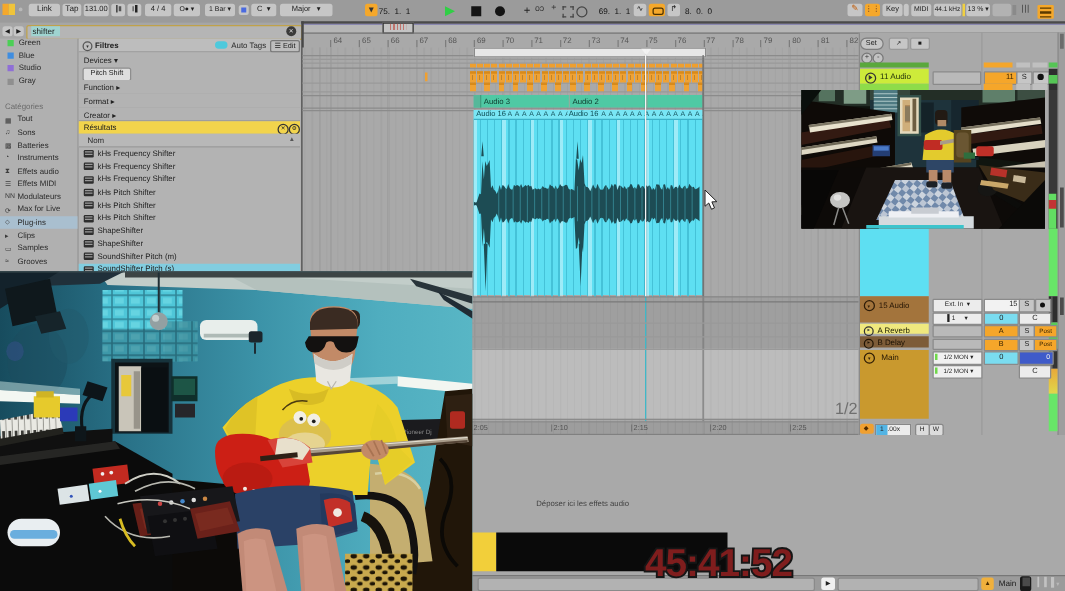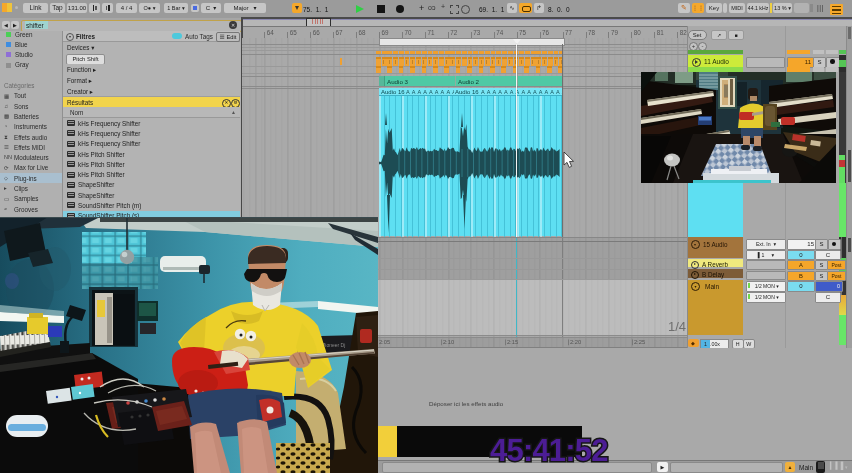--- a/index.html
+++ b/index.html
@@ -392,21 +392,21 @@
 <div class="ab" style="left:688px;top:280px;width:54.5px;height:55.3px;background:#c9992e;"></div>
 <div class="ab" style="left:691px;top:282px;width:7px;height:7px;border:1px solid #2e1c04;border-radius:50%;text-align:center;font-size:4px;line-height:7px;color:#2e1c04;">▾</div>
 <div class="t" style="left:705px;top:283px;font-size:6.5px;color:#241604;">Main</div>
 <div class="ab" style="left:746px;top:281px;width:38px;height:9px;background:#f0f0f0;border:0.5px solid #8a8a8a;text-align:center;font-size:5px;line-height:9px;color:#222;border-radius:1px;">&nbsp;1/2 MON ▾</div>
 <div class="ab" style="left:747.5px;top:283px;width:2.5px;height:5px;background:#6fd84a;"></div>
 <div class="ab" style="left:746px;top:292px;width:38px;height:9px;background:#f0f0f0;border:0.5px solid #8a8a8a;text-align:center;font-size:5px;line-height:9px;color:#222;border-radius:1px;">&nbsp;1/2 MON ▾</div>
 <div class="ab" style="left:747.5px;top:294px;width:2.5px;height:5px;background:#6fd84a;"></div>
 <div class="ab" style="left:787px;top:281px;width:26px;height:8.5px;background:#7adcf0;border:0.5px solid #8a8a8a;text-align:center;font-size:6px;line-height:8.5px;color:#222;border-radius:1px;">0</div>
 <div class="ab" style="left:815px;top:281px;width:24px;height:8.5px;background:#3f5bc9;border:0.5px solid #8a8a8a;text-align:right;padding-right:2px;font-size:5.5px;line-height:8.5px;color:#f0f0f0;border-radius:1px;">0</div>
 <div class="ab" style="left:815px;top:292px;width:24px;height:8.5px;background:#ececec;border:0.5px solid #8a8a8a;text-align:center;font-size:6px;line-height:8.5px;color:#222;border-radius:1px;">C</div>
-<div class="t" style="left:668px;top:319px;font-size:13px;color:#6f6f6f;">1/4</div>
+<div class="t" style="left:668px;top:319px;font-size:13px;color:#6f6f6f;">1/2</div>
 <div class="t" style="left:376px;top:338.5px;font-size:5.8px;color:#555;">∣2:05</div>
 <div class="t" style="left:440px;top:338.5px;font-size:5.8px;color:#555;">∣2:10</div>
 <div class="t" style="left:504px;top:338.5px;font-size:5.8px;color:#555;">∣2:15</div>
 <div class="t" style="left:567px;top:338.5px;font-size:5.8px;color:#555;">∣2:20</div>
 <div class="t" style="left:631px;top:338.5px;font-size:5.8px;color:#555;">∣2:25</div>
 <div class="ab" style="left:687.5px;top:338.5px;width:11px;height:8.5px;background:#f0a030;border-radius:2px;text-align:center;font-size:5px;line-height:8.5px;color:#502c00;">◆</div>
 <div class="ab" style="left:700px;top:338.5px;width:27px;height:8.5px;background:#ececec;border:0.5px solid #888;font-size:5.3px;line-height:8.5px;color:#222;"><span style="display:inline-block;width:9px;background:#53b4e4;text-align:center;">1</span>.00x</div>
 <div class="btn" style="left:732px;top:338.5px;width:9.5px;height:8.5px;line-height:8.5px;border:0.5px solid #888;background:#dcdcdc;font-size:5.3px;">H</div>
 <div class="btn" style="left:743px;top:338.5px;width:9.5px;height:8.5px;line-height:8.5px;border:0.5px solid #888;background:#dcdcdc;font-size:5.3px;">W</div>
 <div class="ab" style="left:378px;top:347.5px;width:474px;height:112.5px;background:#a9a9a9;"></div>
@@ -417,21 +417,21 @@
 <div class="ab" style="left:670px;top:462px;width:111px;height:9px;background:#b2b2b2;border:0.5px solid #8a8a8a;border-radius:2px;"></div>
 <div class="ab" style="left:785px;top:461.5px;width:10px;height:10px;background:#f0b03c;border-radius:2px;text-align:center;font-size:5px;line-height:10px;color:#4a2c00;">▲</div>
 <div class="t" style="left:799px;top:463.5px;font-size:6.5px;color:#1a1a1a;">Main</div>
 <div class="ab" style="left:816px;top:460.5px;width:9px;height:12px;background:#1a1a1a;border-radius:2px;">
       <div style="position:absolute;left:1.5px;top:1.5px;width:6px;height:7px;background:#4a4a4a;"></div>
     </div>
 <div class="t" style="left:830px;top:462px;font-size:7px;color:#c2c2c2;">▎▍▌</div>
 <div class="t" style="left:845px;top:464px;font-size:5px;color:#b8b8b8;">▾</div>
 <div class="ab" style="left:377px;top:426px;width:20px;height:31px;background:#f2cf3a;"></div>
 <div class="ab" style="left:397px;top:426px;width:185px;height:31px;background:#0a0a0a;"></div>
-<div class="t" style="left:490px;top:435px;font-size:31px;line-height:31px;font-weight:bold;color:#4c1d95;-webkit-text-stroke:3px #161616;paint-order:stroke fill;letter-spacing:-0.8px;">45:41:52</div>
+<div class="t" style="left:516px;top:435px;font-size:31px;line-height:31px;font-weight:bold;color:#7f1d1d;-webkit-text-stroke:3px #161616;paint-order:stroke fill;letter-spacing:-0.8px;">45:41:52</div>
 <svg class="ab" style="left:641px;top:72px;" width="195" height="111" viewBox="0 0 195 111">
       <defs>
 <pattern id="w1rug" width="9" height="9" patternUnits="userSpaceOnUse" patternTransform="rotate(40)">
  <rect width="9" height="9" fill="#7089aa"></rect>
  <rect width="4.5" height="4.5" fill="#ccd4de"></rect>
  <rect x="4.5" y="4.5" width="4.5" height="4.5" fill="#bcc6d4"></rect>
 </pattern>
 </defs>
 <rect width="195" height="111" fill="#10150f"></rect>
 <rect x="0" y="0" width="195" height="13" fill="#232e26"></rect>

